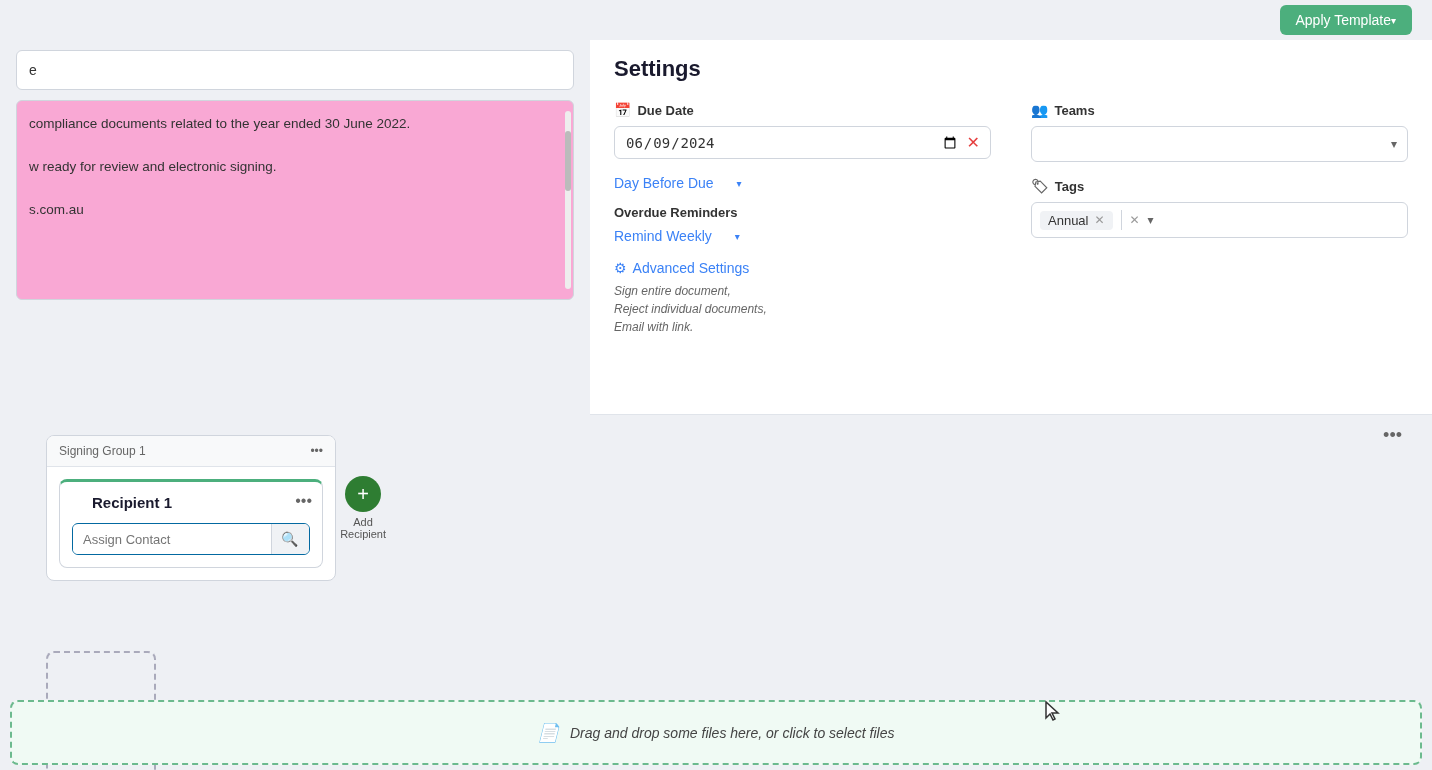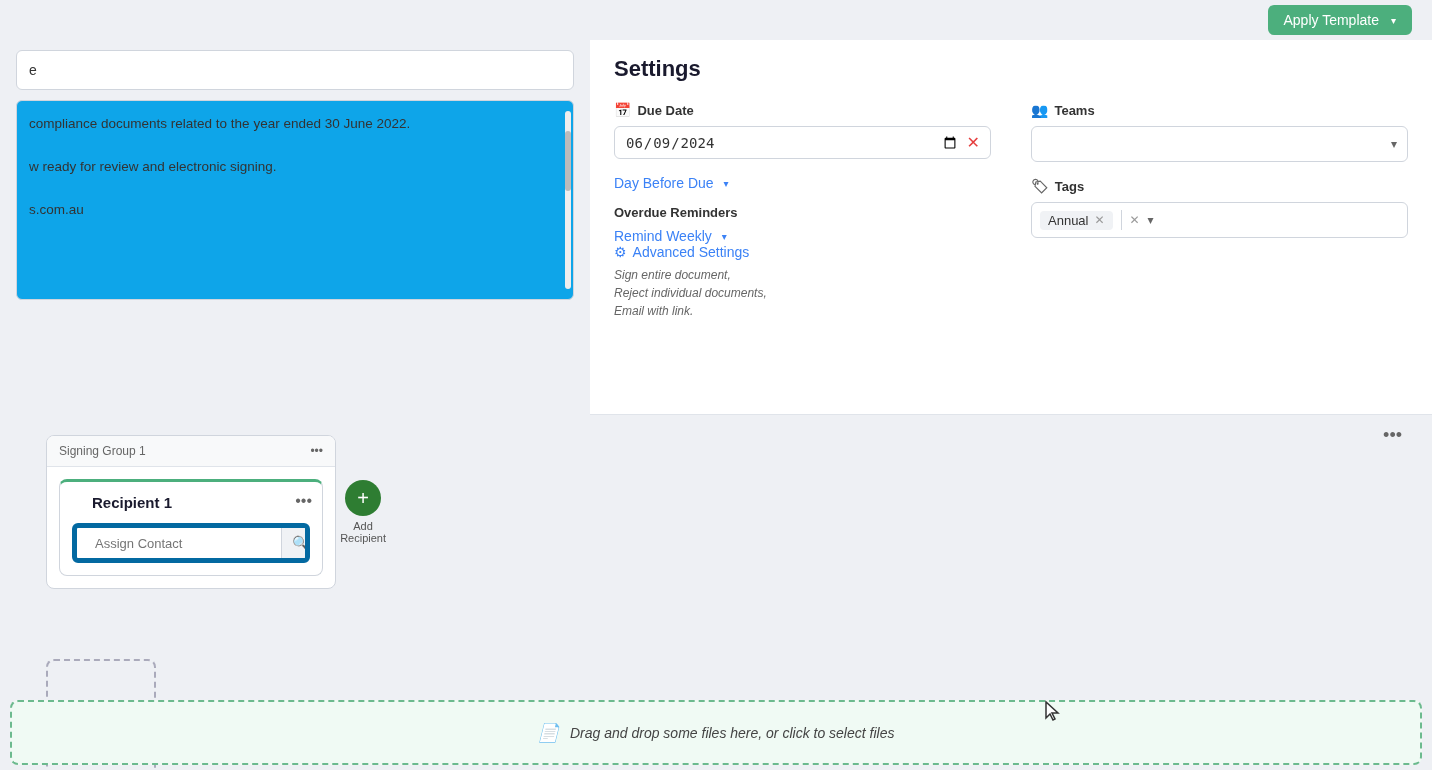--- a/index.html
+++ b/index.html
@@ -29,21 +29,21 @@
     .apply-template-btn {
       background: #4caf7d;
       color: white;
       border: none;
       padding: 7px 16px;
       border-radius: 6px;
       font-size: 14px;
       cursor: pointer;
       display: flex;
       align-items: center;
-      gap: 12px;
+      gap: 0;
     }
 
     .apply-template-btn .chevron {
       font-size: 10px;
     }
 
     
     .main-content {
       position: absolute;
       top: 40px;
@@ -69,21 +69,21 @@
       border: 1px solid #d0d5dd;
       border-radius: 6px;
       padding: 8px 12px;
       font-size: 14px;
       color: #333;
       margin-bottom: 10px;
       height: 40px;
     }
 
     .text-area-content {
-      background: #0ea5e9;
+      background: #f9a8d4;
       border: 1px solid #d0d5dd;
       border-radius: 6px;
       padding: 12px;
       font-size: 13.5px;
       color: #333;
       line-height: 1.6;
       height: 200px;
       overflow: hidden;
       position: relative;
     }
@@ -191,21 +191,21 @@
     .chevron-icon {
       color: #666;
       font-size: 12px;
     }
 
     .reminder-section { margin-bottom: 14px; }
 
     .dropdown-link {
       display: flex;
       align-items: center;
-      gap: 10px;
+      gap: 23px;
       color: #3b82f6;
       font-size: 14px;
       cursor: pointer;
       font-weight: 500;
     }
 
     .dropdown-link .chevron { font-size: 10px; }
 
     .tags-wrapper {
       display: flex;
@@ -247,21 +247,21 @@
       color: #999;
       cursor: pointer;
       font-size: 12px;
     }
 
     .tags-chevron {
       color: #666;
       font-size: 12px;
     }
 
-    .overdue-section { margin-bottom: 0; text-align: center; }
+    .overdue-section { margin-bottom: 16px; text-align: center; }
 
     .advanced-settings-link {
       display: flex;
       align-items: center;
       gap: 6px;
       color: #3b82f6;
       font-size: 14px;
       cursor: pointer;
       font-weight: 500;
       margin-bottom: 6px;
@@ -352,24 +352,23 @@
       top: 10px;
       right: 10px;
       cursor: pointer;
       color: #666;
       font-size: 16px;
     }
 
     .assign-contact-input {
       display: flex;
       align-items: center;
-      border: 5px solid #0369a1;
+      border: 1px solid #0369a1;
       border-radius: 6px;
       overflow: hidden;
-      padding-left: 8px;
     }
 
     .assign-contact-input input {
       border: none;
       outline: none;
       padding: 7px 10px;
       font-size: 13px;
       color: #aaa;
       flex: 1;
     }

